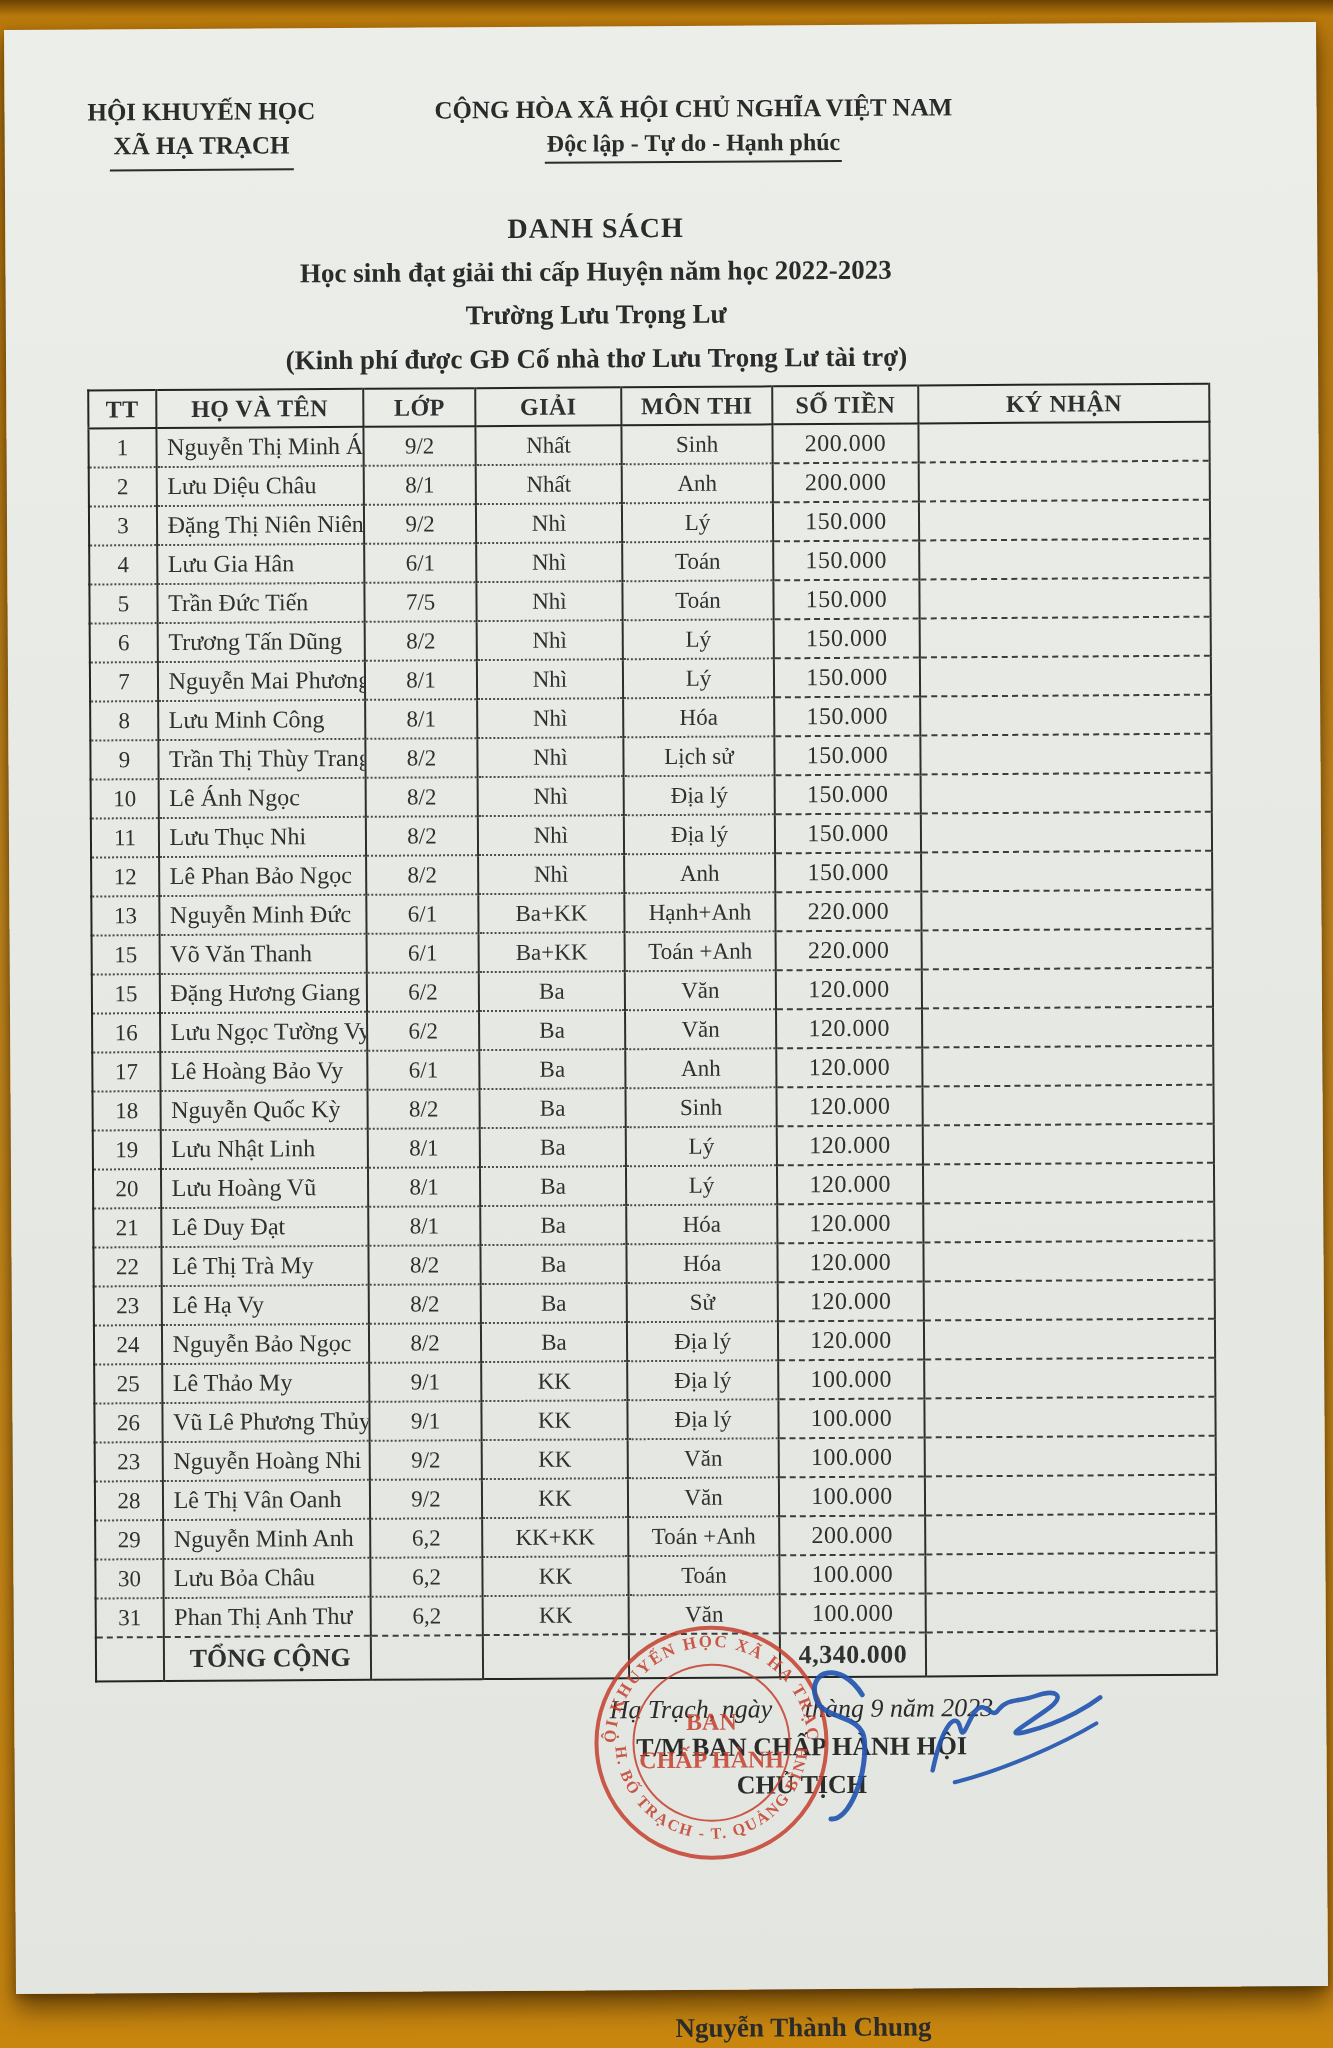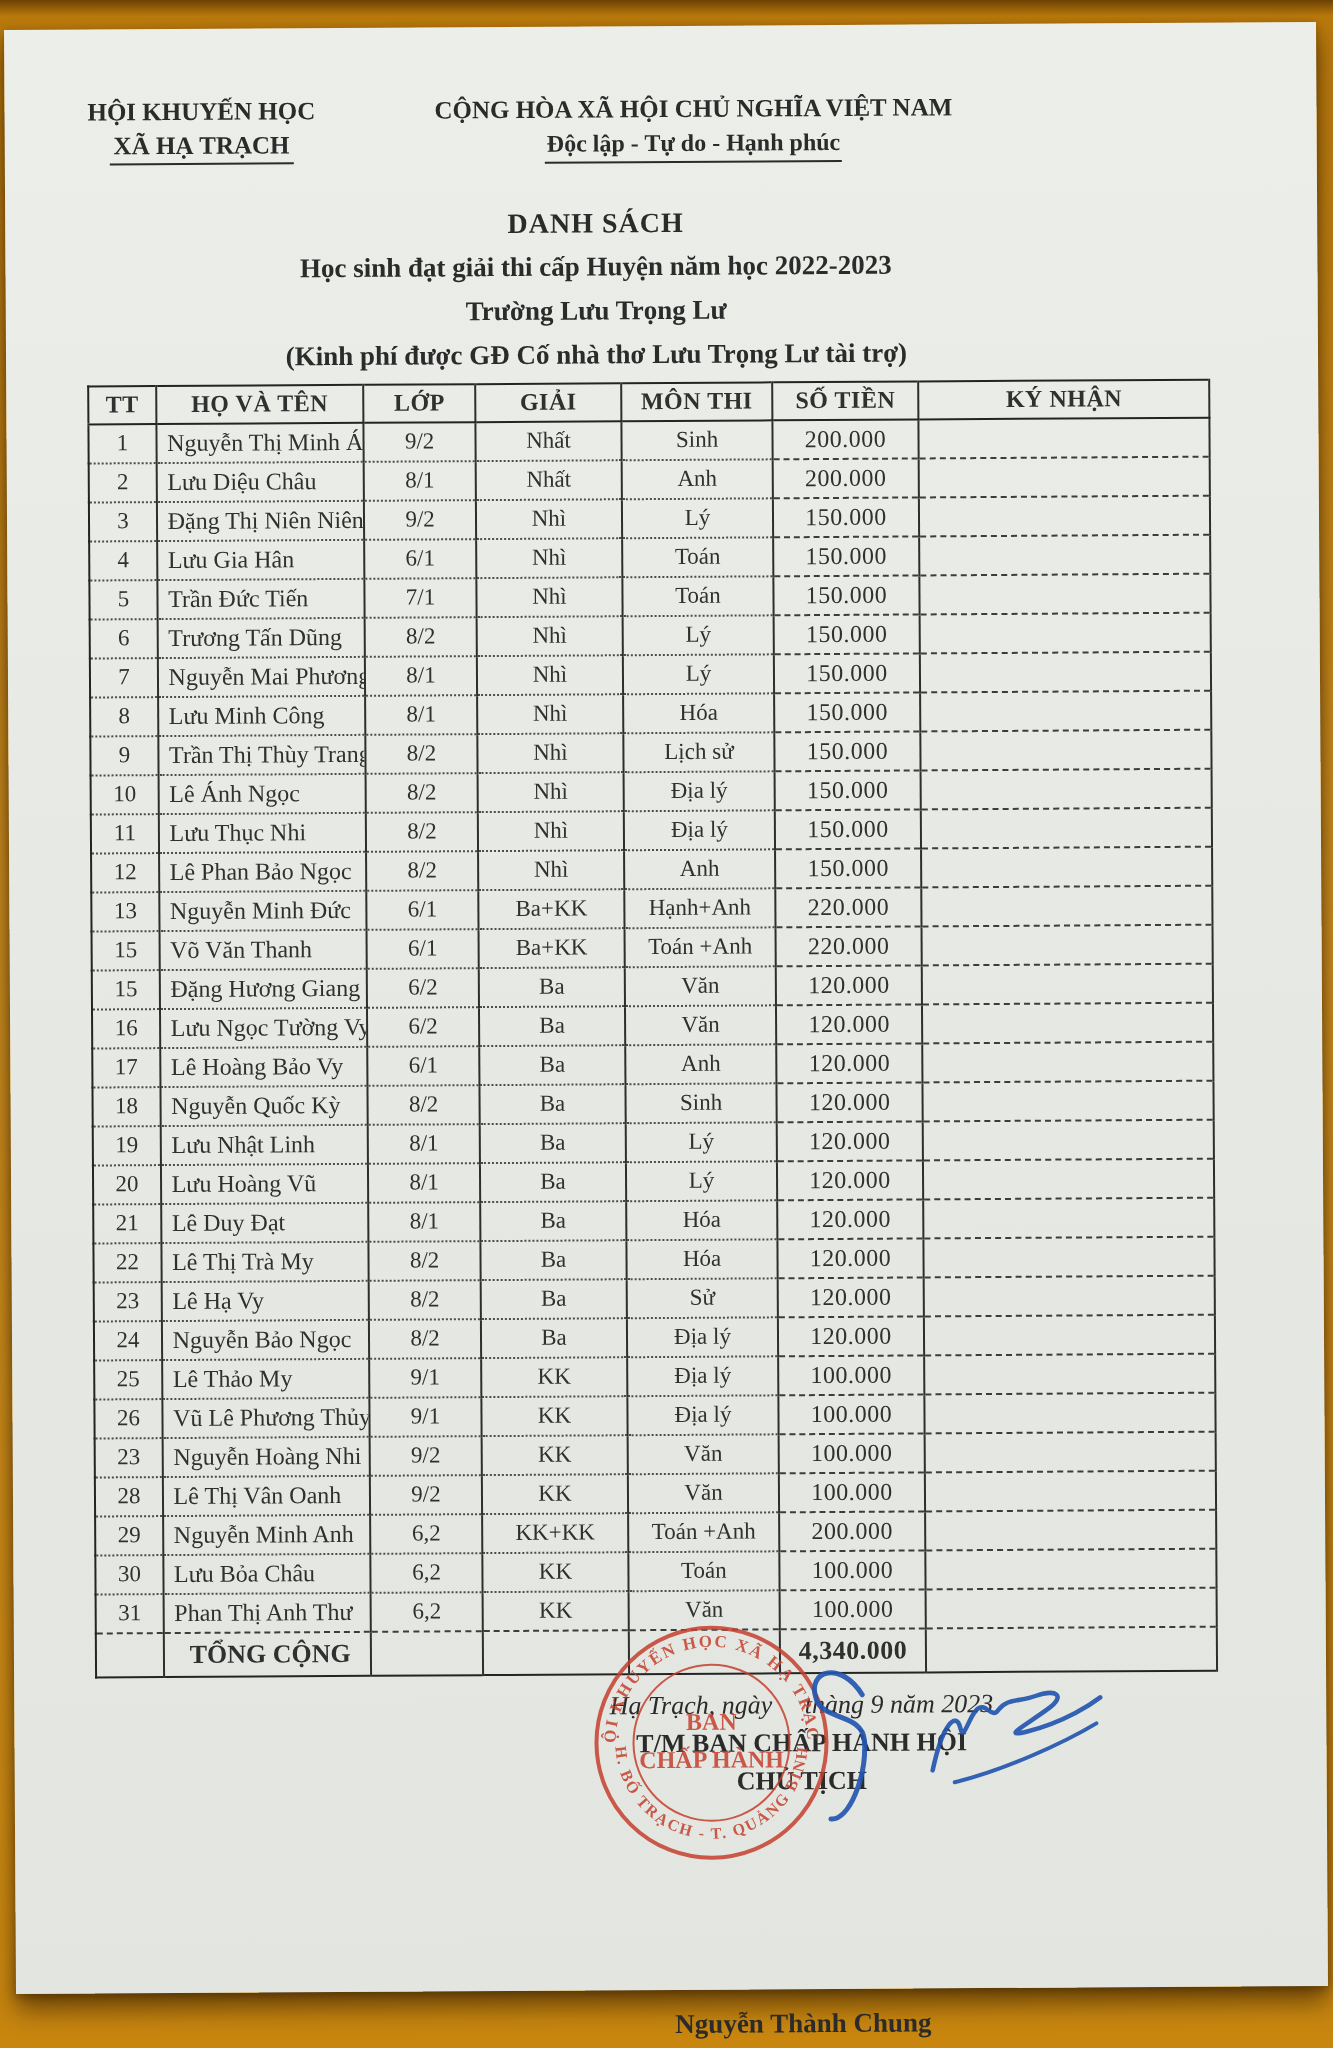--- a/index.html
+++ b/index.html
@@ -16,21 +16,21 @@
     box-shadow:0 16px 26px rgba(30,15,0,.55),0 3px 8px rgba(60,30,0,.4);
     transform:rotate(-0.35deg);
     color:#2b2b2b;
   }
   
   .letterhead{
     display:grid;grid-template-columns:30% 45% 25%;
     padding-top:66px;
   }
   .org-block{text-align:center;font-weight:bold;font-size:25px;line-height:1.35;}
-  .org-line2{display:inline-block;border-bottom:2.5px solid #2b2b2b;padding:0 4px 0;}
+  .org-line2{display:inline-block;border-bottom:2.5px solid #2b2b2b;padding:0 4px 6px;}
   .national-block{text-align:center;font-weight:bold;font-size:25px;line-height:1.35;}
   .motto{display:inline-block;font-size:24px;border-bottom:2.5px solid #2b2b2b;padding:0 2px 2px;}
   
   .title-block{text-align:center;margin-top:40px;padding-right:10%;line-height:1.4;}
   .title-main{font-size:28px;font-weight:bold;letter-spacing:1px;}
   .title-sub{font-size:27px;font-weight:bold;margin-top:6px;}
   
   table.prize{
     border-collapse:collapse;table-layout:fixed;
     width:85.6%;margin-left:6.2%;margin-top:8px;
@@ -144,21 +144,21 @@
             <td class="c-name">Lưu Gia Hân</td>
             <td class="c-lop">6/1</td>
             <td class="c-giai">Nhì</td>
             <td class="c-mon">Toán</td>
             <td class="c-tien">150.000</td>
             <td class="c-ky"></td>
           </tr>
           <tr>
             <td class="c-tt">5</td>
             <td class="c-name">Trần Đức Tiến</td>
-            <td class="c-lop">7/1</td>
+            <td class="c-lop">7/5</td>
             <td class="c-giai">Nhì</td>
             <td class="c-mon">Toán</td>
             <td class="c-tien">150.000</td>
             <td class="c-ky"></td>
           </tr>
           <tr>
             <td class="c-tt">6</td>
             <td class="c-name">Trương Tấn Dũng</td>
             <td class="c-lop">8/2</td>
             <td class="c-giai">Nhì</td>

